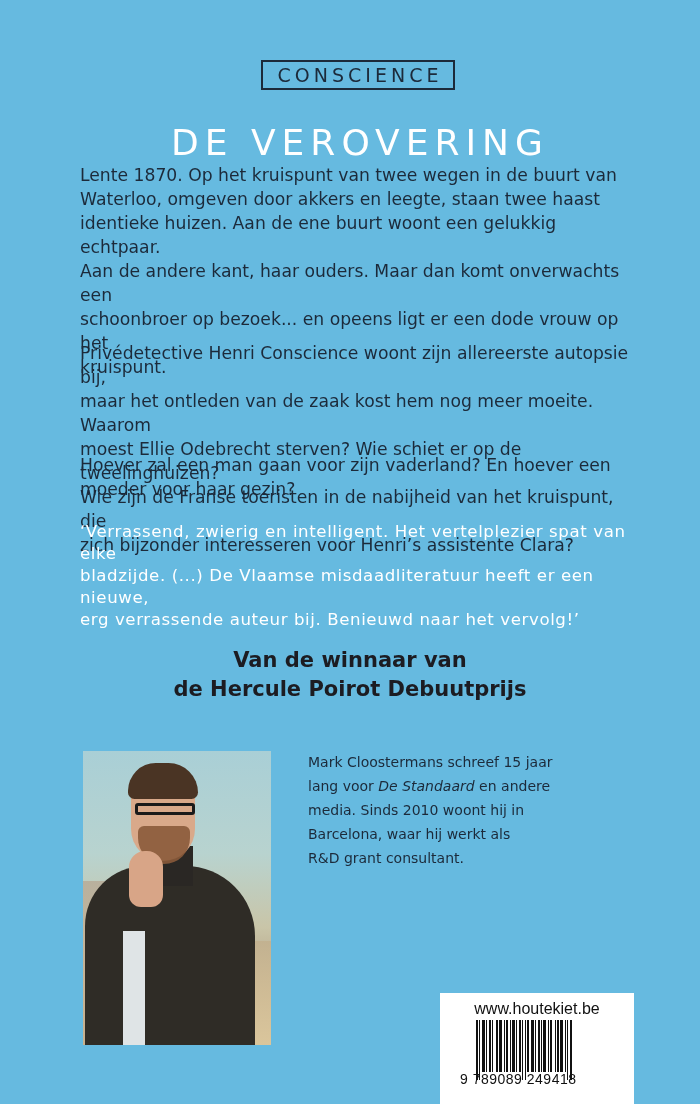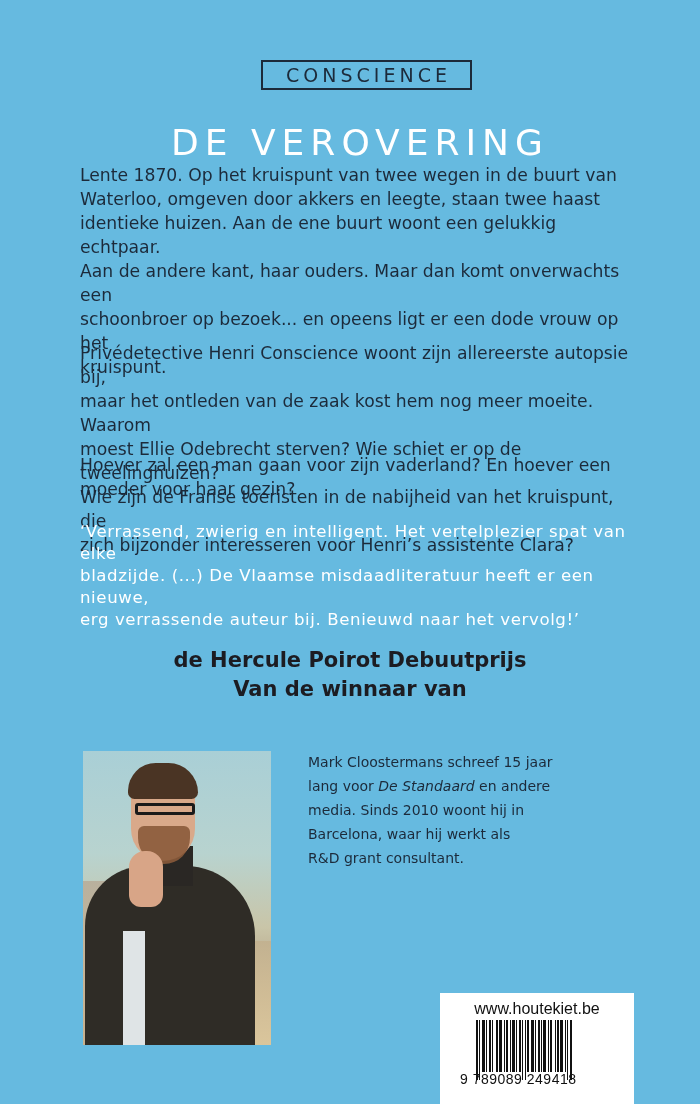--- a/index.html
+++ b/index.html
@@ -6,21 +6,21 @@
     body {
       width: 700px; height: 1104px;
       background: #66bae0;
       position: relative;
       overflow: hidden;
       font-family: "DejaVu Sans", sans-serif;
       color: #1c2a3a;
     }
     .series-box {
       position: absolute; left: 261px; top: 60px;
-      width: 211px; height: 30px;
+      width: 194px; height: 30px;
       border: 2px solid #1c2a3a;
       box-sizing: border-box;
       display: flex; align-items: center; justify-content: center;
       font-family: "DejaVu Sans", sans-serif;
       font-size: 19px; letter-spacing: 4px;
       color: #1c2a3a;
       padding-left: 4px;
     }
     .title {
       position: absolute; left: 0; right: 0; top: 98px;
@@ -159,22 +159,22 @@
   <p>moeder voor haar gezin?</p>
 </div>
 
 <div class="quote">
   <p>‘Verrassend, zwierig en intelligent. Het vertelplezier spat van elke</p>
   <p>bladzijde. (...) De Vlaamse misdaadliteratuur heeft er een nieuwe,</p>
   <p>erg verrassende auteur bij. Benieuwd naar het vervolg!’</p>
 </div>
 
 <div class="award">
+  <div>Van de winnaar van</div>
   <div>de Hercule Poirot Debuutprijs</div>
-  <div>Van de winnaar van</div>
 </div>
 
 <div class="photo" title="Author portrait">
   <div class="bldg1"></div>
   <div class="bldg2"></div>
   <div class="coat"></div>
   <div class="shirt"></div>
   <div class="neck"></div>
   <div class="head"></div>
   <div class="hair"></div>

